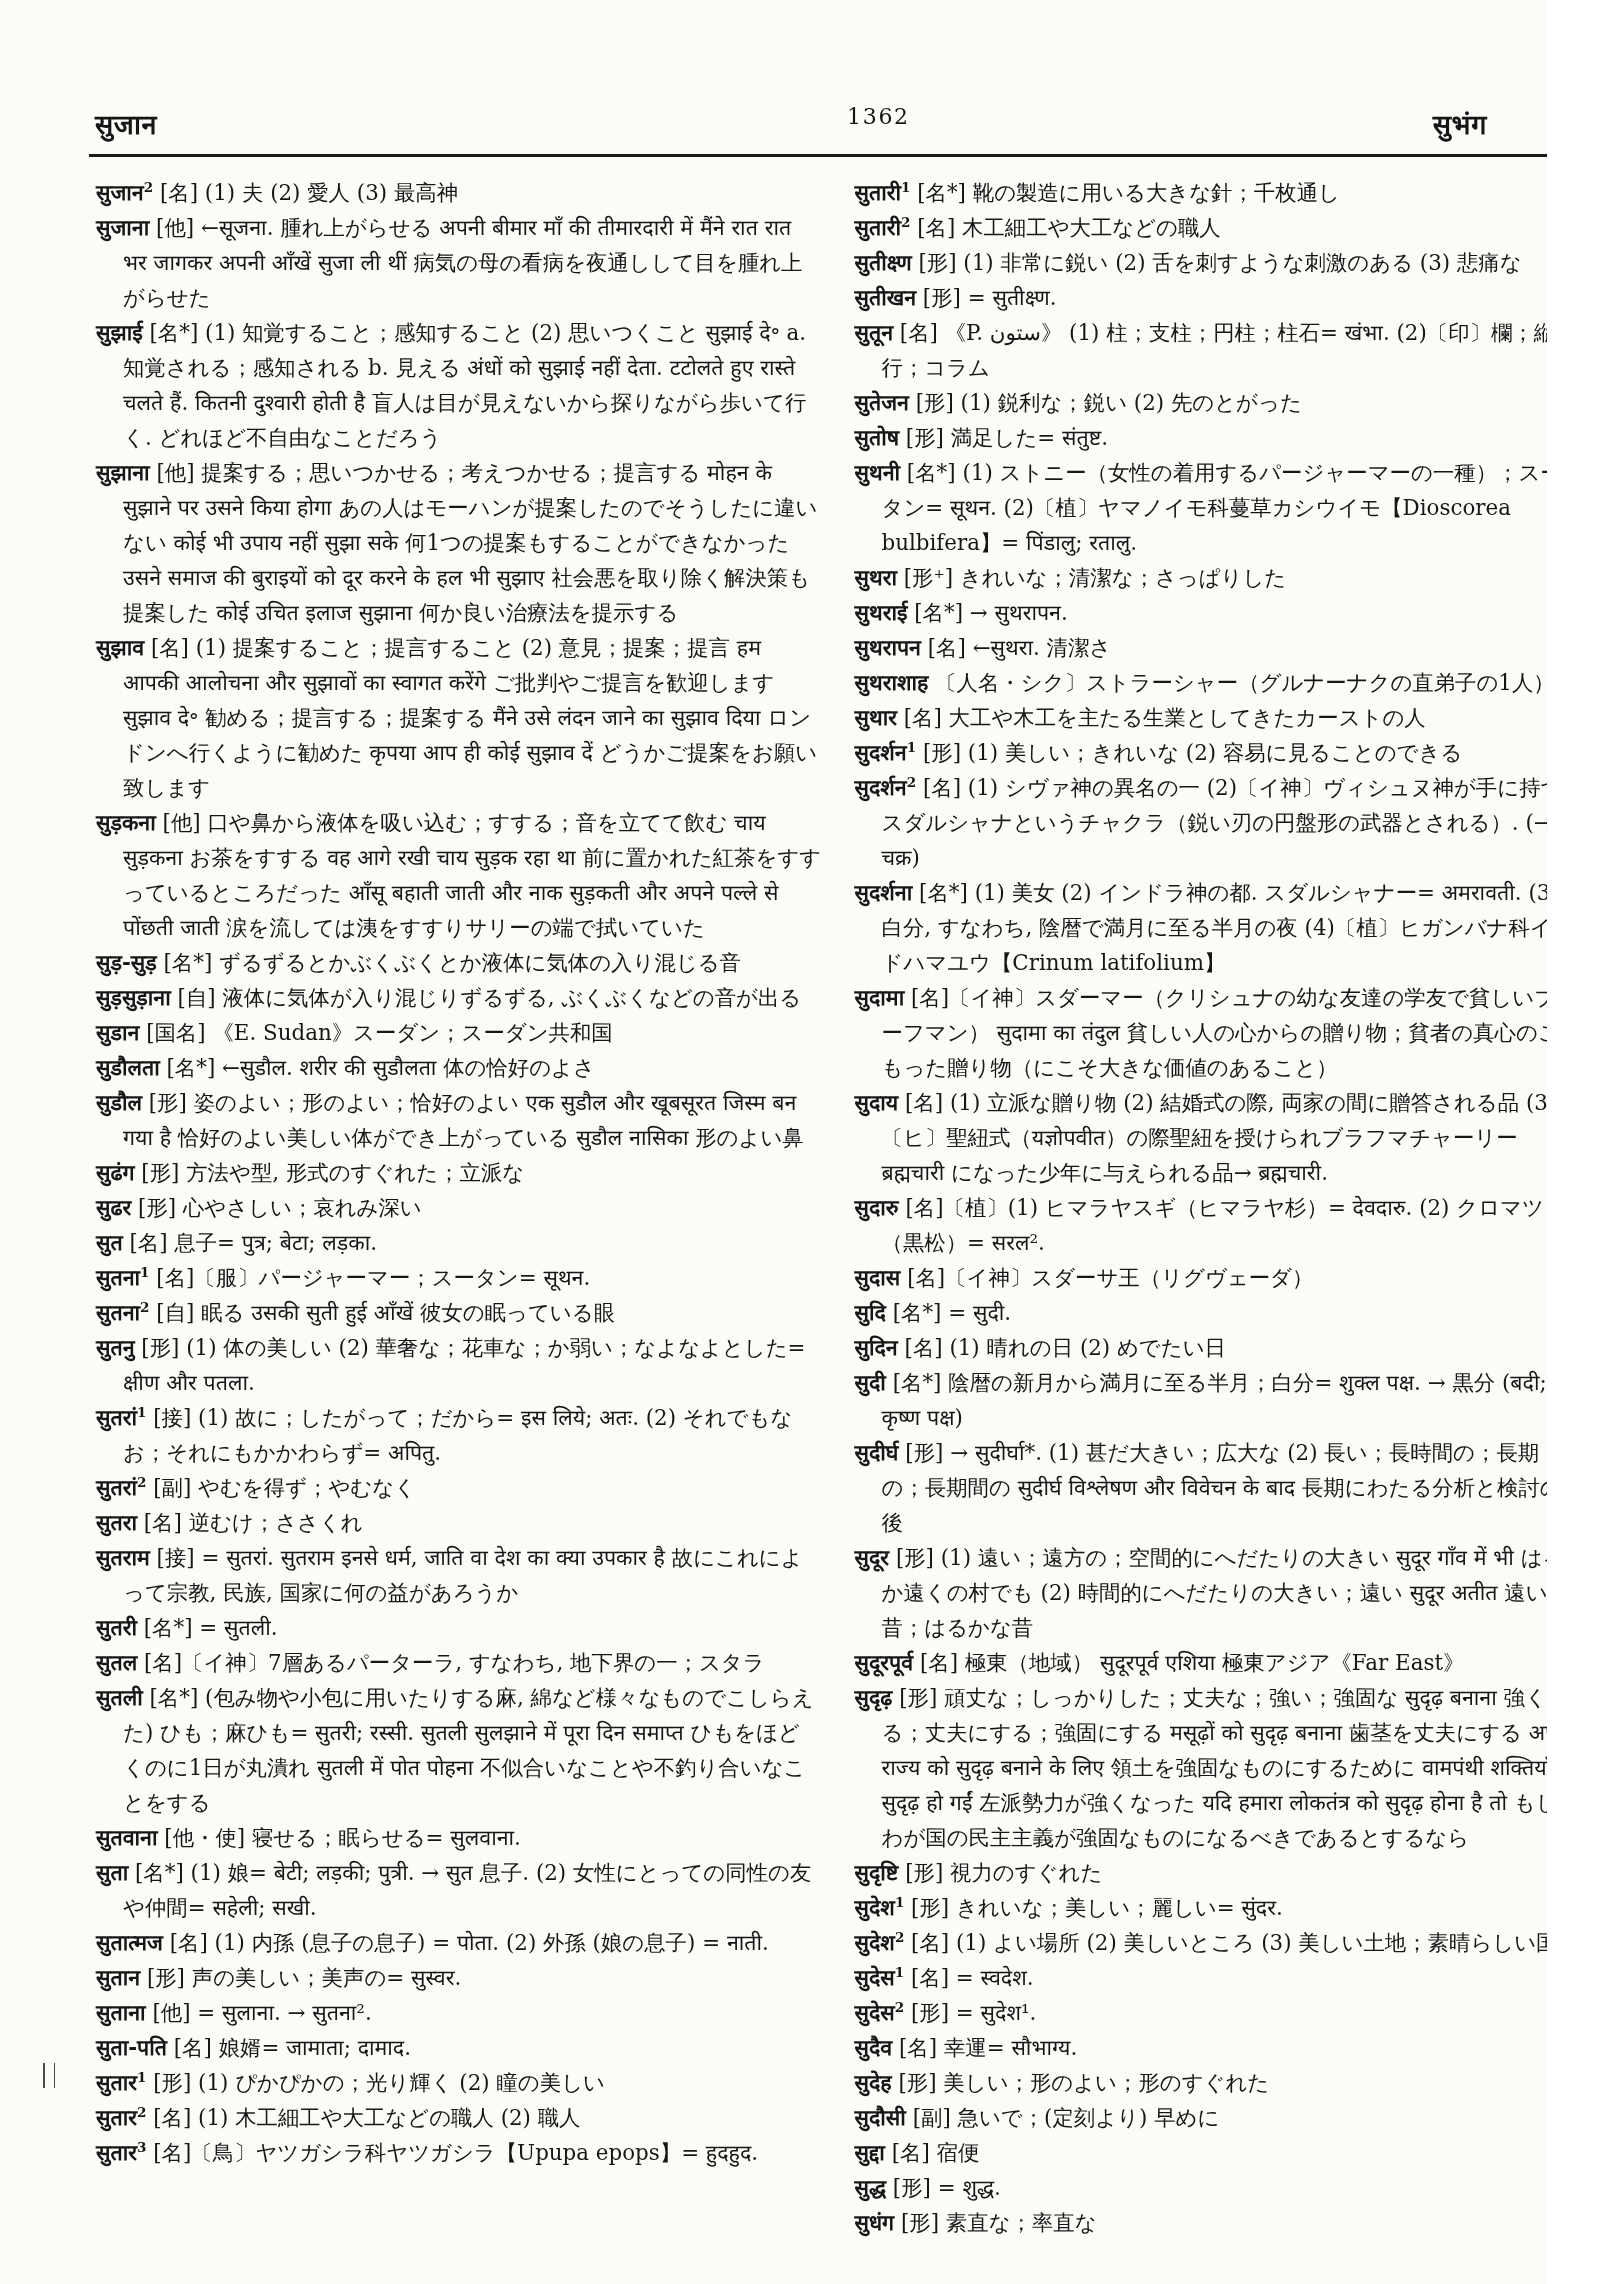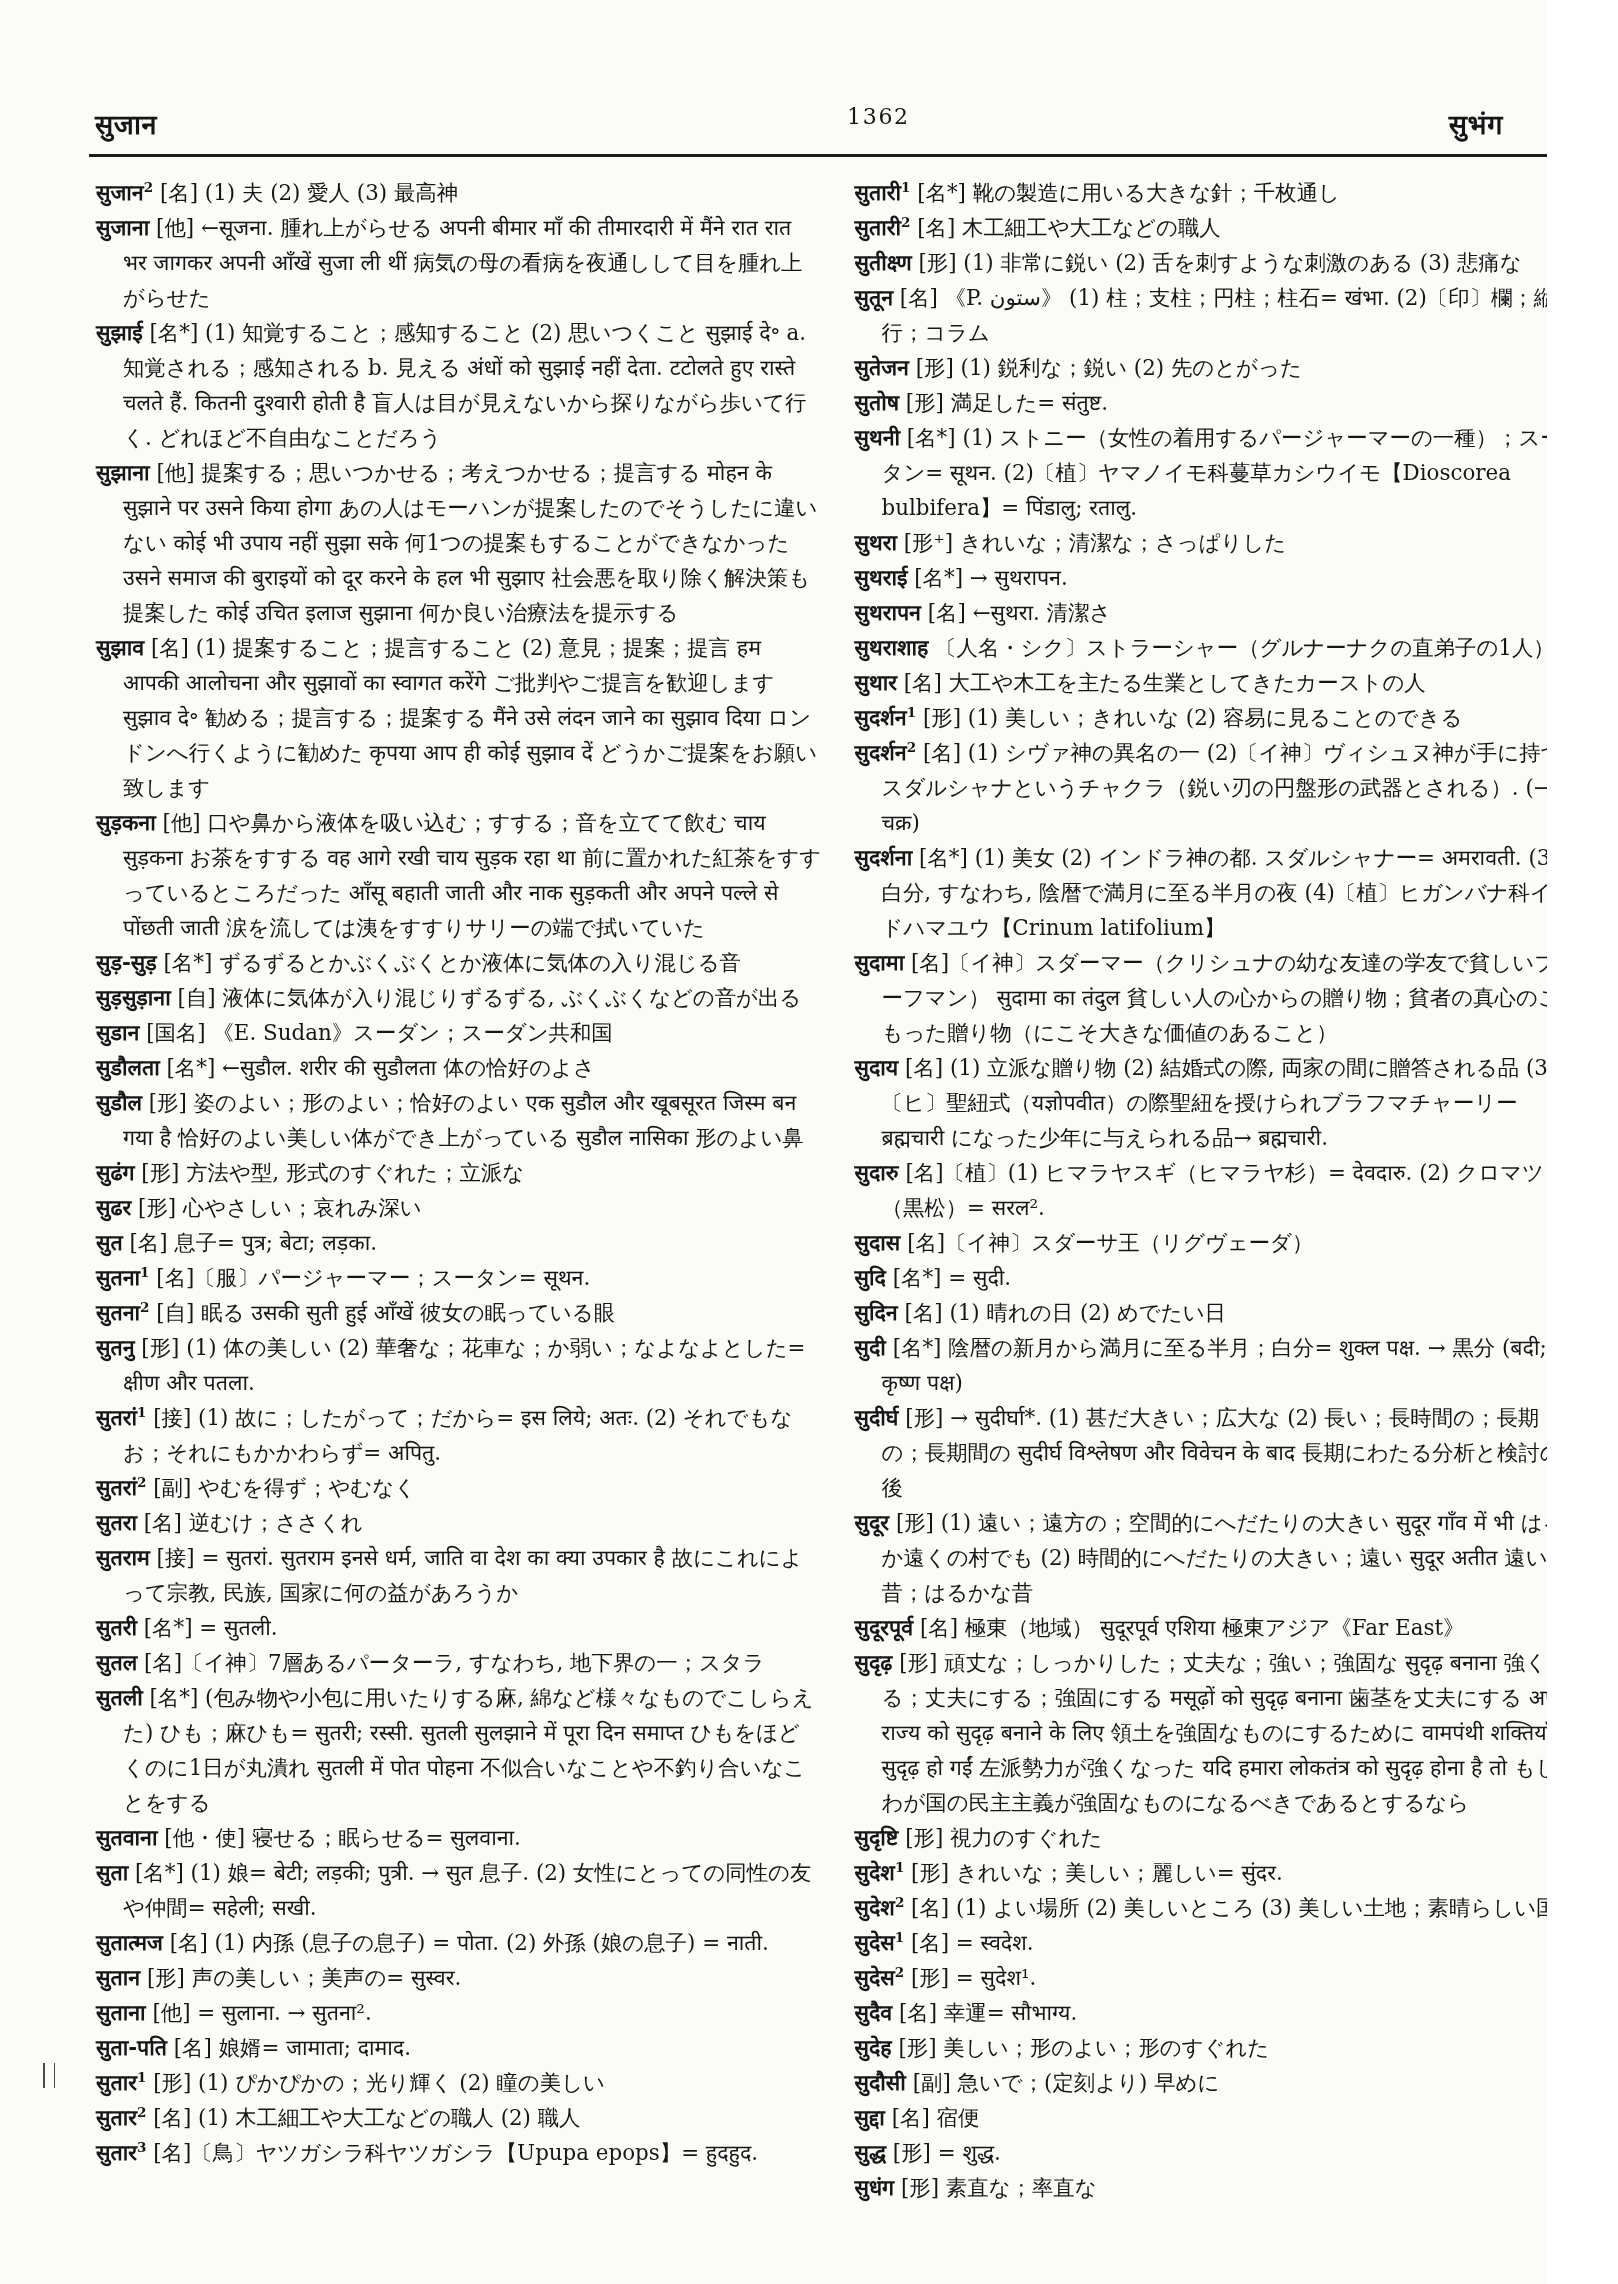--- a/index.html
+++ b/index.html
@@ -13,21 +13,21 @@
     overflow: hidden;
   }
   .header-word {
     position: absolute;
     top: 105px;
     font-size: 27px;
     font-weight: 700;
     letter-spacing: 0.6px;
   }
   .header-word.left  { left: 95px; }
-  .header-word.right { right: 44px; margin-left: 32px; }
+  .header-word.right { right: 60px; margin-left: 32px; }
   .page-number {
     position: absolute;
     top: 104px;
     left: 847px;
     font-size: 22px;
     letter-spacing: 1.7px;
   }
   .rule {
     position: absolute;
     left: 89px;
@@ -113,20 +113,21 @@
         <div class="entry"><span class="head">सुताना</span><span class="body"> [他] = सुलाना. → सुतना².</span></div>
         <div class="entry"><span class="head">सुता-पति</span><span class="body"> [名] 娘婿= जामाता; दामाद.</span></div>
         <div class="entry"><span class="head">सुतार</span><sup class="hsup">1</sup><span class="body"> [形] (1) ぴかぴかの；光り輝く (2) 瞳の美しい</span></div>
         <div class="entry"><span class="head">सुतार</span><sup class="hsup">2</sup><span class="body"> [名] (1) 木工細工や大工などの職人 (2) 職人</span></div>
         <div class="entry"><span class="head">सुतार</span><sup class="hsup">3</sup><span class="body"> [名]〔鳥〕ヤツガシラ科ヤツガシラ【Upupa epops】= हुदहुद.</span></div>
       </div>
     <div class="column">
         <div class="entry"><span class="head">सुतारी</span><sup class="hsup">1</sup><span class="body"> [名*] 靴の製造に用いる大きな針；千枚通し</span></div>
         <div class="entry"><span class="head">सुतारी</span><sup class="hsup">2</sup><span class="body"> [名] 木工細工や大工などの職人</span></div>
         <div class="entry"><span class="head">सुतीक्ष्ण</span><span class="body"> [形] (1) 非常に鋭い (2) 舌を刺すような刺激のある (3) 悲痛な</span></div>
+        <div class="entry"><span class="head">सुतीखन</span><span class="body"> [形] = सुतीक्ष्ण.</span></div>
         <div class="entry"><span class="head">सुतून</span><span class="body"> [名] 《P. ستون》 (1) 柱；支柱；円柱；柱石= खंभा. (2)〔印〕欄；縦の行；コラム</span></div>
         <div class="entry"><span class="head">सुतेजन</span><span class="body"> [形] (1) 鋭利な；鋭い (2) 先のとがった</span></div>
         <div class="entry"><span class="head">सुतोष</span><span class="body"> [形] 満足した= संतुष्ट.</span></div>
         <div class="entry"><span class="head">सुथनी</span><span class="body"> [名*] (1) ストニー（女性の着用するパージャーマーの一種）；スータン= सूथन. (2)〔植〕ヤマノイモ科蔓草カシウイモ【Dioscorea bulbifera】= पिंडालु; रतालु.</span></div>
         <div class="entry"><span class="head">सुथरा</span><span class="body"> [形⁺] きれいな；清潔な；さっぱりした</span></div>
         <div class="entry"><span class="head">सुथराई</span><span class="body"> [名*] → सुथरापन.</span></div>
         <div class="entry"><span class="head">सुथरापन</span><span class="body"> [名] ←सुथरा. 清潔さ</span></div>
         <div class="entry"><span class="head">सुथराशाह</span><span class="body"> 〔人名・シク〕ストラーシャー（グルナーナクの直弟子の1人）</span></div>
         <div class="entry"><span class="head">सुथार</span><span class="body"> [名] 大工や木工を主たる生業としてきたカーストの人</span></div>
         <div class="entry"><span class="head">सुदर्शन</span><sup class="hsup">1</sup><span class="body"> [形] (1) 美しい；きれいな (2) 容易に見ることのできる</span></div>

